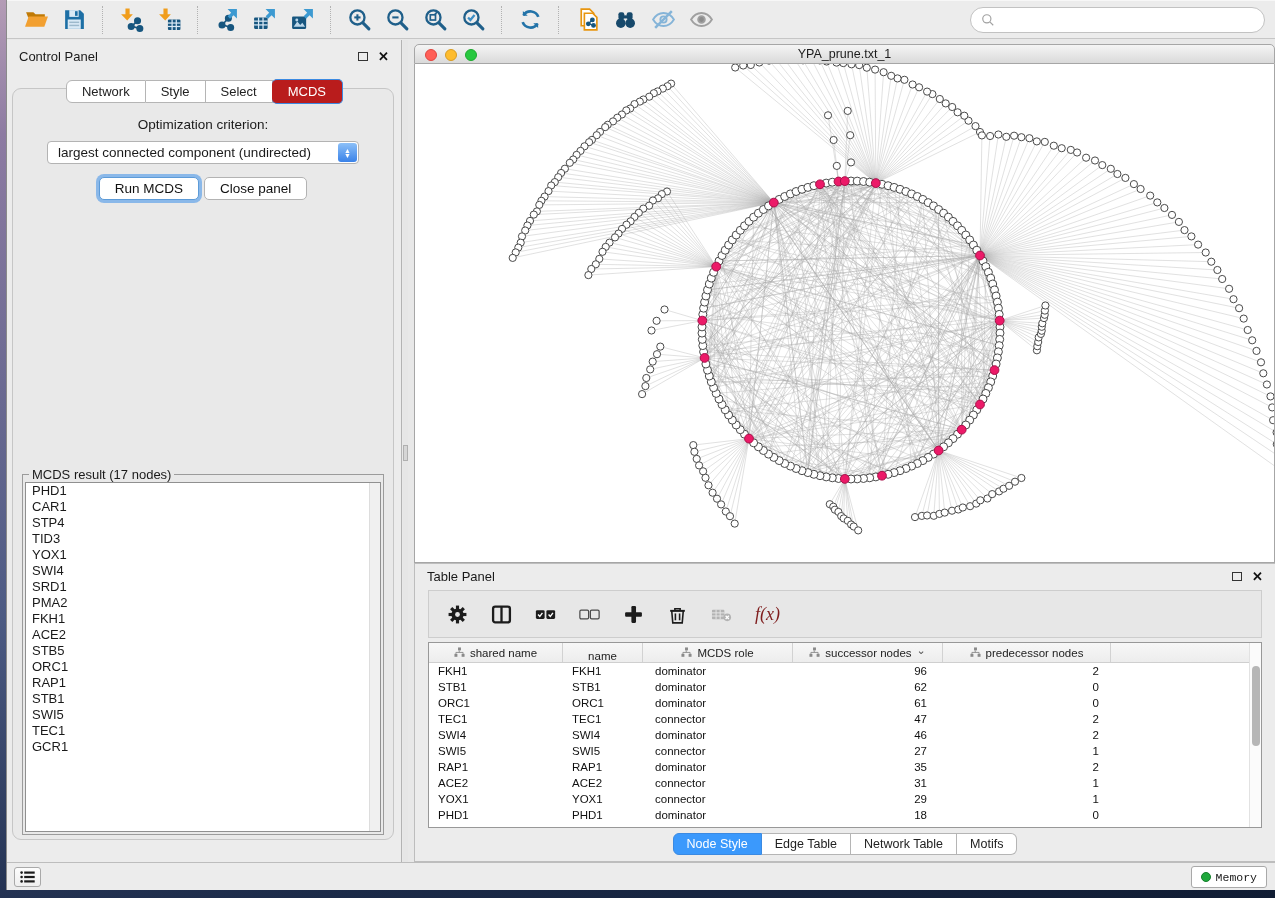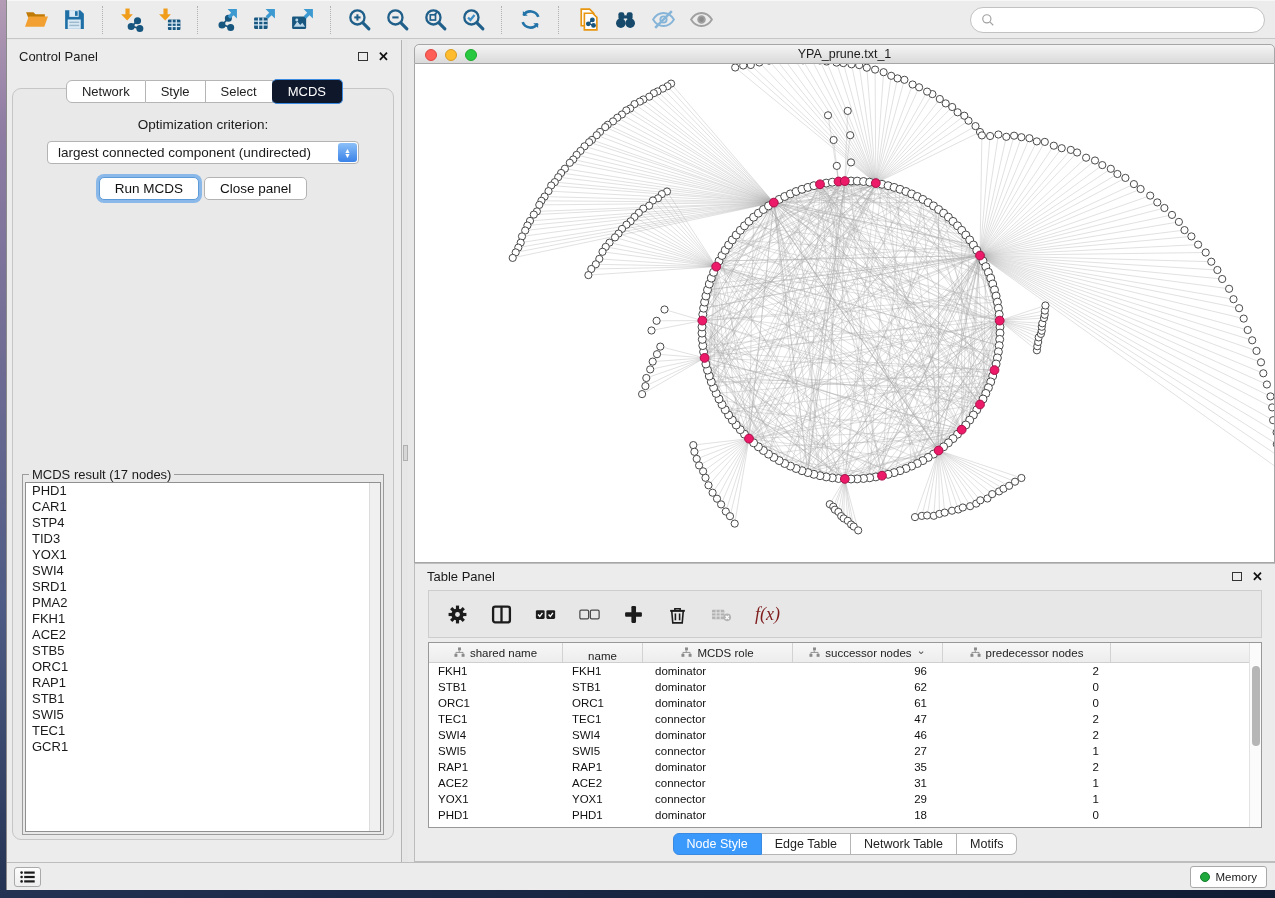--- a/index.html
+++ b/index.html
@@ -25,21 +25,21 @@
   
   .control-panel { position:absolute; left:0; top:40px; width:395px; bottom:28px; background:#ececec; border-right:1px solid #b3b3b3; }
   .cp-header { height:26px; display:flex; align-items:center; padding:16px 12px; font-size:13px; }
   .panel-header-btns { margin-left:auto; display:flex; align-items:center; gap:10px; }
   .float-icon { width:10px; height:9px; border:1.5px solid #333; display:inline-block; }
   .close-icon { font-size:13px; font-weight:bold; color:#111; line-height:1; }
   .cp-tabs { position:relative; z-index:3; display:flex; justify-content:center; margin-top:8px; }
   .cp-tab { background:#fff; border:1px solid #b5b5b5; border-left:none; font-size:13px; padding:3px 15px; color:#222; }
   .cp-tab:first-child { border-left:1px solid #b5b5b5; border-radius:6px 0 0 6px; }
   .cp-tab:last-child { border-radius:0 6px 6px 0; }
-  .cp-tab.selected { background:#0f172a; border-color:#3b8ae2; color:#fff; border-radius:5px; margin:-1px; padding:4px 16px; }
+  .cp-tab.selected { background:#b91c1c; border-color:#3b8ae2; color:#fff; border-radius:5px; margin:-1px; padding:4px 16px; }
   .cp-panel { position:absolute; left:5px; right:7px; top:48px; bottom:22px; background:#e9e9e9;
     border:1px solid #c6c6c6; border-radius:9px; }
   .opt-label { text-align:center; margin-top:28px; font-size:13.5px; }
   .select-box { position:relative; width:312px; height:23px; margin:9px auto 0; background:#fff;
     border:1px solid #b3b3b3; border-radius:4px; font-size:13.5px; line-height:21px; padding-left:10px; }
   .select-stepper { position:absolute; right:1px; top:1px; bottom:1px; width:19px; border-radius:3px;
     background:linear-gradient(#8cc0f8,#3a82e8); display:flex; flex-direction:column; align-items:center; justify-content:center; }
   .select-stepper span { color:#fff; font-size:7px; line-height:5px; }
   .btn-row { display:flex; justify-content:center; gap:5px; margin-top:13px; }
   .push-btn { background:#fff; border:1px solid #b3b3b3; border-radius:5px; font-size:13.5px; padding:3px 15px;
@@ -89,21 +89,21 @@
   .tp-tab { background:#fff; border:1px solid #b5b5b5; border-left:none; font-size:12.5px; padding:3px 13px; color:#222; }
   .tp-tab:first-child { border-left:1px solid #b5b5b5; border-radius:6px 0 0 6px; }
   .tp-tab:last-child { border-radius:0 6px 6px 0; }
   .tp-tab.selected { background:#3b99fc; border-color:#3b8ae2; color:#fff; }
 
   
   .status-bar { position:absolute; left:0; right:0; bottom:0; height:28px; background:#ececec; border-top:1px solid #bdbdbd; }
   .list-btn { position:absolute; left:7px; top:4px; width:27px; height:20px; background:linear-gradient(#fdfdfd,#efefef);
     border:1px solid #a9a9a9; border-radius:3px; display:flex; align-items:center; justify-content:center; }
   .memory-btn { position:absolute; right:8px; top:3px; height:22px; background:#fff; border:1px solid #a9a9a9;
-    border-radius:3px; display:flex; align-items:center; gap:5px; padding:0 9px; font-size:11.5px; }
+    border-radius:3px; display:flex; align-items:center; gap:5px; padding:0 9px; font-size:11.5px;font-family:Liberation Mono, monospace; }
   .mem-dot { width:10px; height:10px; border-radius:50%; background:#1fa83c; border:1px solid #15802c; }
 </style>
 </head>
 <body>
 
 <div id="app">
 
   <div class="toolbar">
     <div class="tb-btn">
       <svg viewBox="0 0 24 24">

